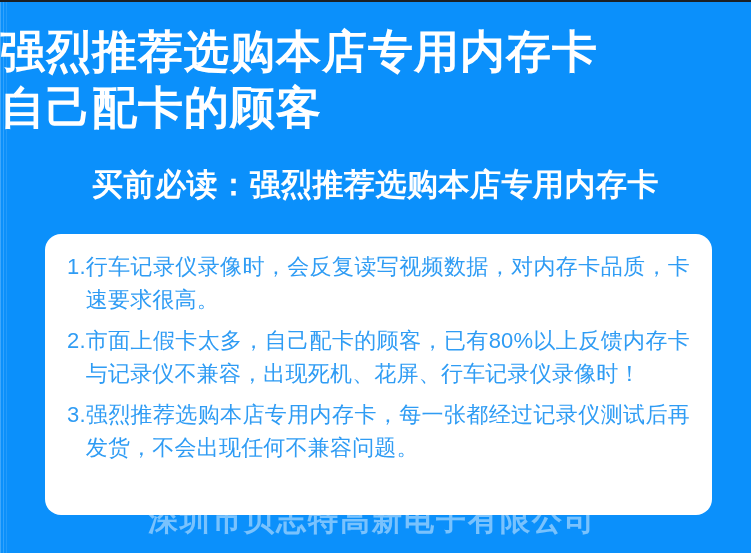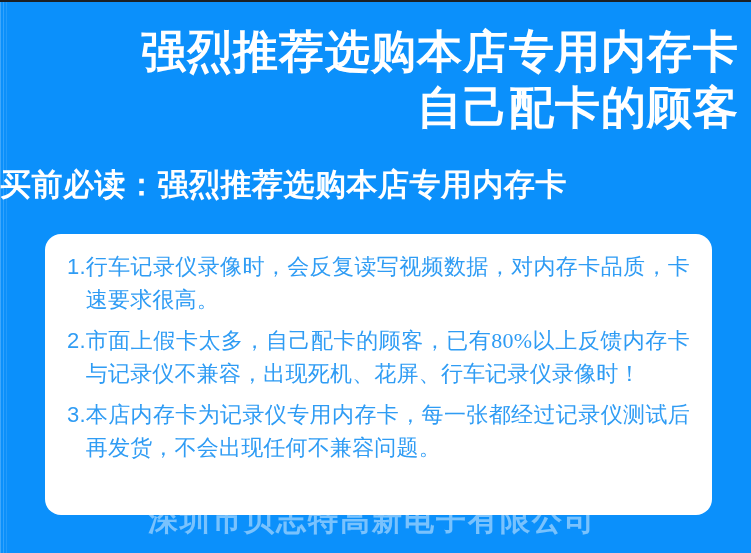--- a/index.html
+++ b/index.html
@@ -53,40 +53,41 @@
     color: rgba(255,255,255,0.45);
     white-space: nowrap;
     z-index: 1;
     margin-top: 32px;
   }
 
   
   #headline {
     position: absolute;
     left: 0;
-    right: 12px;
+    right: 0;
     top: 22px;
-    text-align: right;
+    text-align: left;
     z-index: 3;
   }
   .headline-line {
     display: block;
     color: #ffffff;
     font-size: 45px;
     font-weight: 700;
     line-height: 56px;
     letter-spacing: 1px;
     white-space: nowrap;
   }
 
   #subtitle {
     position: absolute;
     left: 0;
     right: 0;
     top: 163px;
+    text-align: center;
     color: #ffffff;
     font-size: 31px;
     font-weight: 700;
     line-height: 40px;
     letter-spacing: 0.5px;
     white-space: nowrap;
     z-index: 3;
   }
 
   
@@ -113,21 +114,20 @@
   }
   .notice-index {
     flex: 0 0 auto;
     font-size: 22px;
     line-height: 33px;
   }
   .notice-text {
     flex: 1 1 auto;
     text-align: justify;
     text-justify: inter-character;
-    font-family: Liberation Serif, serif;
   }
 </style>
 </head>
 <body>
 
 <div id="banner">
 
   <div id="edge-streaks"></div>
 
   <div id="watermark">深圳市贝志特高新电子有限公司</div>
@@ -146,18 +146,18 @@
       <span class="notice-text">行车记录仪录像时，会反复读写视频数据，对内存卡品质，卡速要求很高。</span>
     </div>
 
     <div class="notice-item">
       <span class="notice-index">2.</span>
       <span class="notice-text">市面上假卡太多，自己配卡的顾客，已有80%以上反馈内存卡与记录仪不兼容，出现死机、花屏、行车记录仪录像时！</span>
     </div>
 
     <div class="notice-item">
       <span class="notice-index">3.</span>
-      <span class="notice-text">本店内存卡为记录仪专用内存卡，每一张都经过记录仪测试后再发货，不会出现任何不兼容问题。</span>
+      <span class="notice-text">强烈推荐选购本店专用内存卡，每一张都经过记录仪测试后再发货，不会出现任何不兼容问题。</span>
     </div>
 
   </div>
 
 </div>
 
 </body></html>

